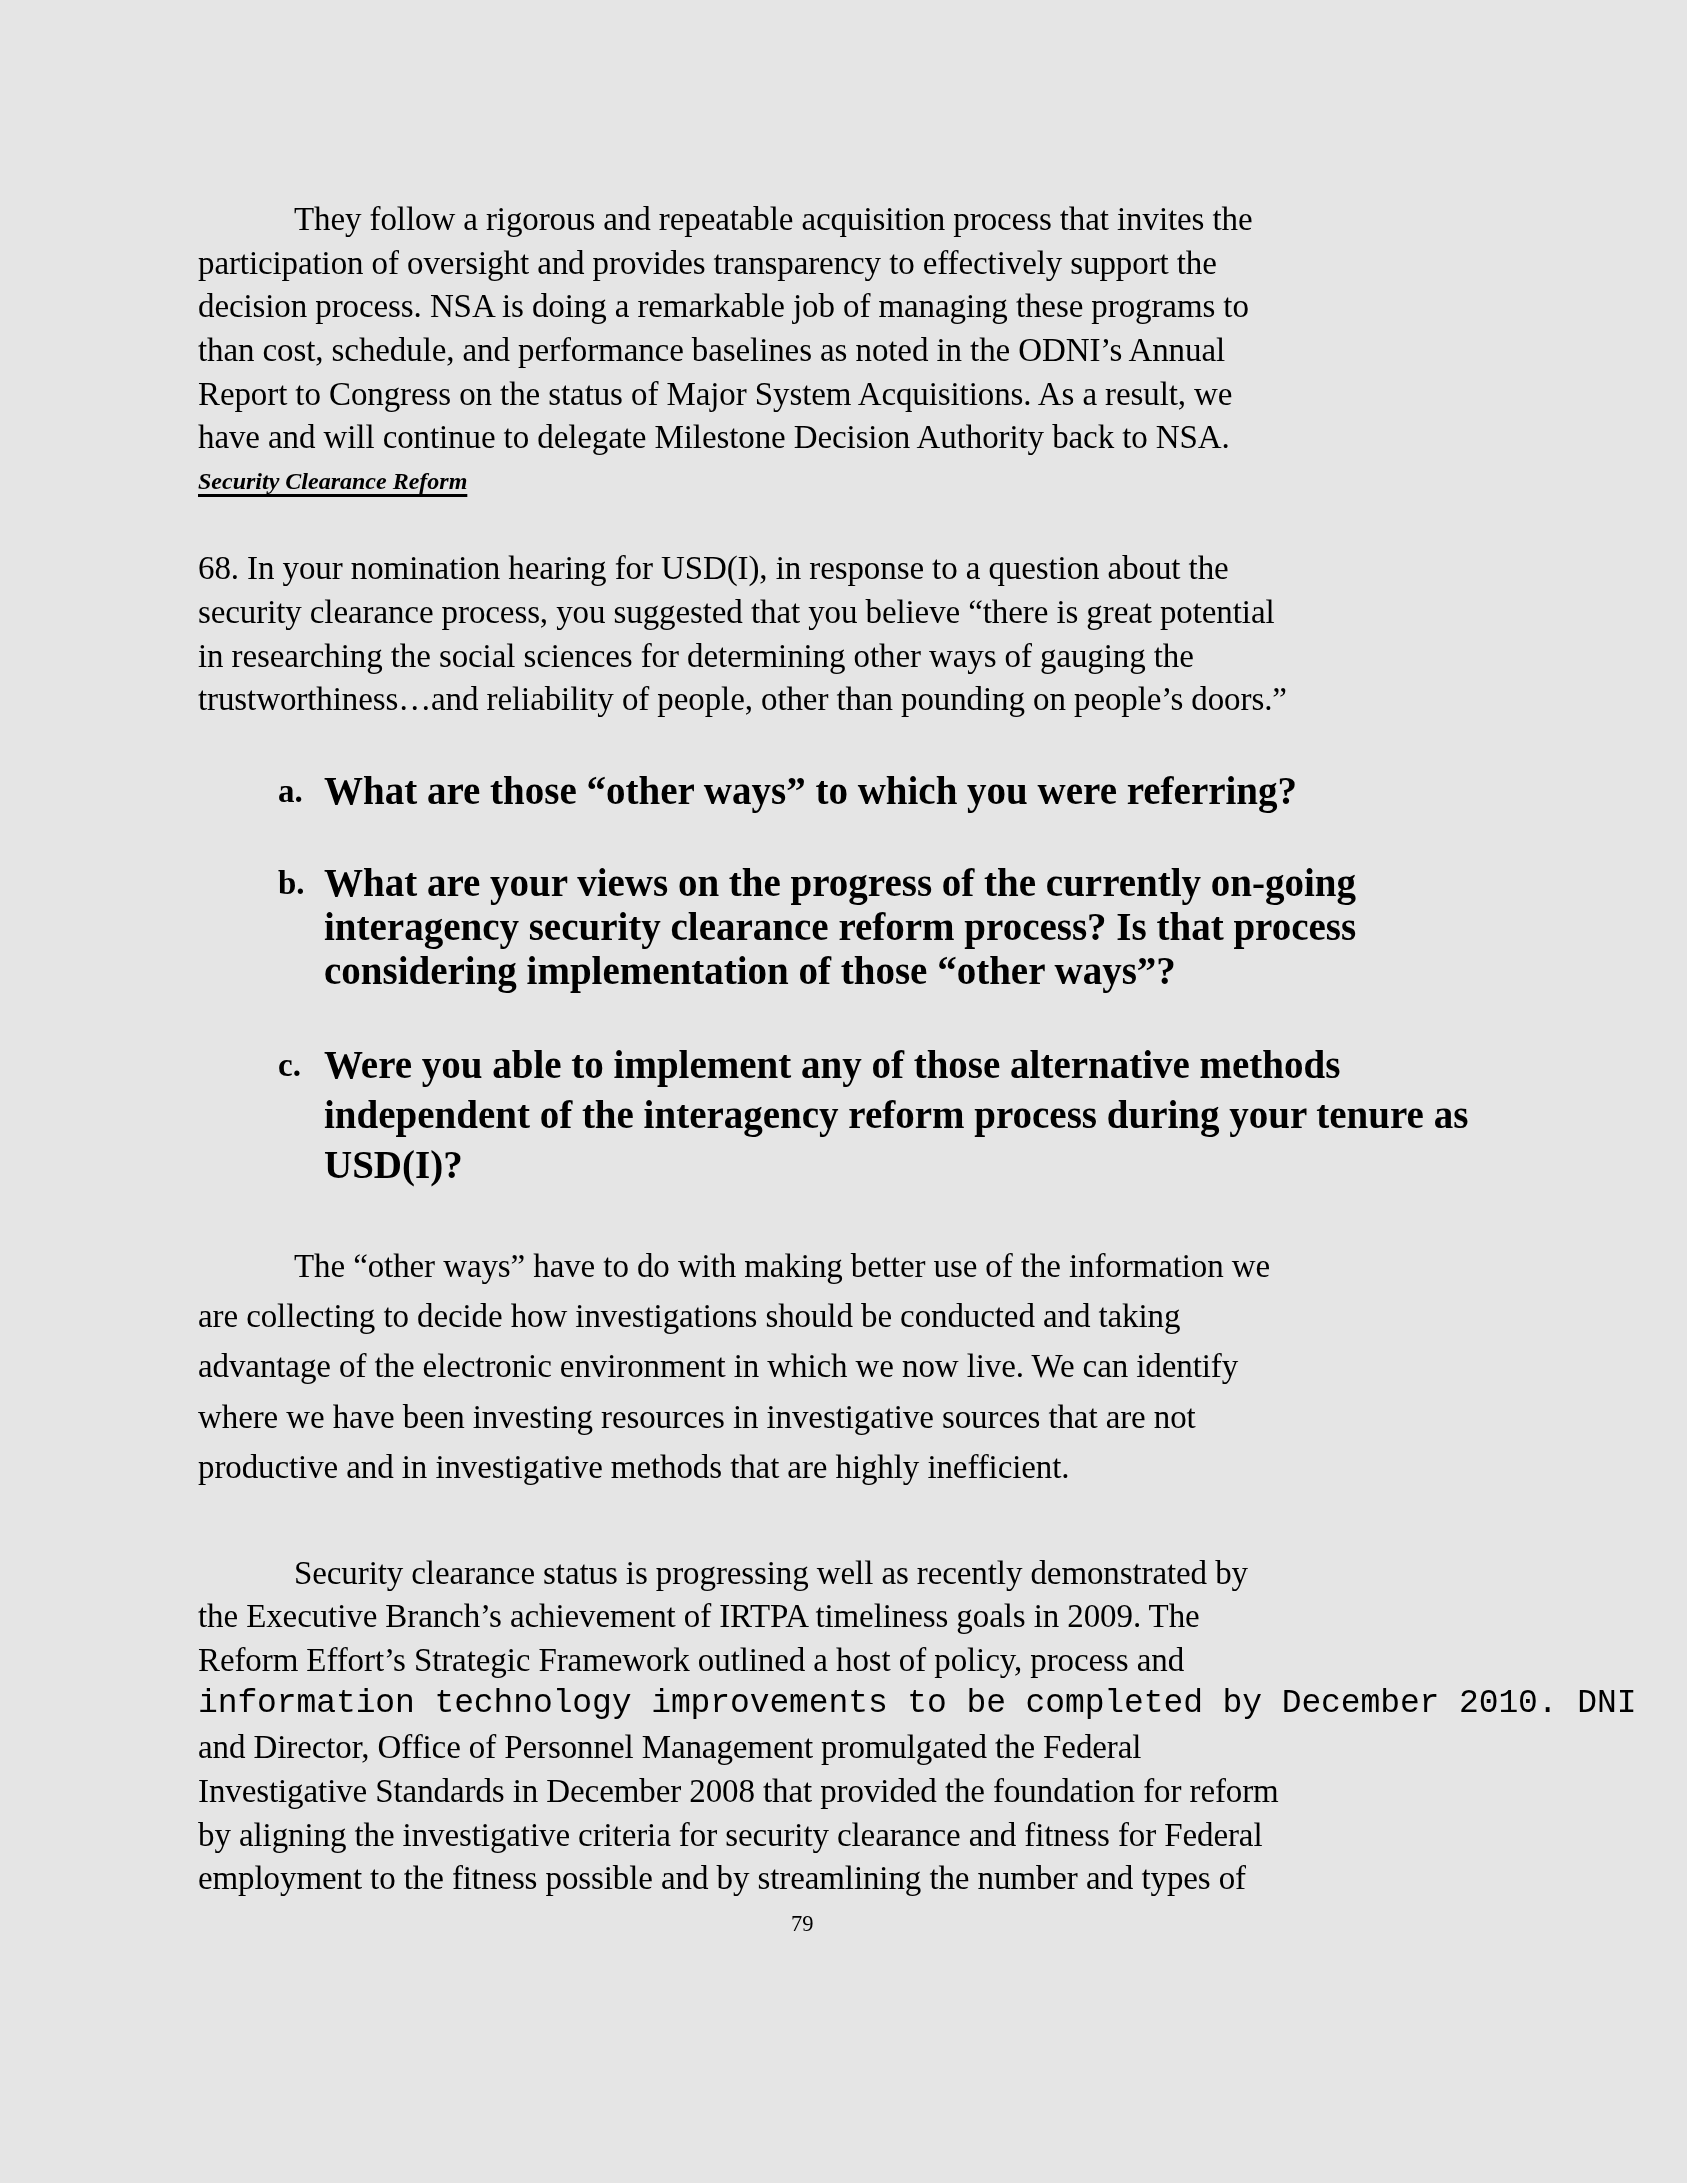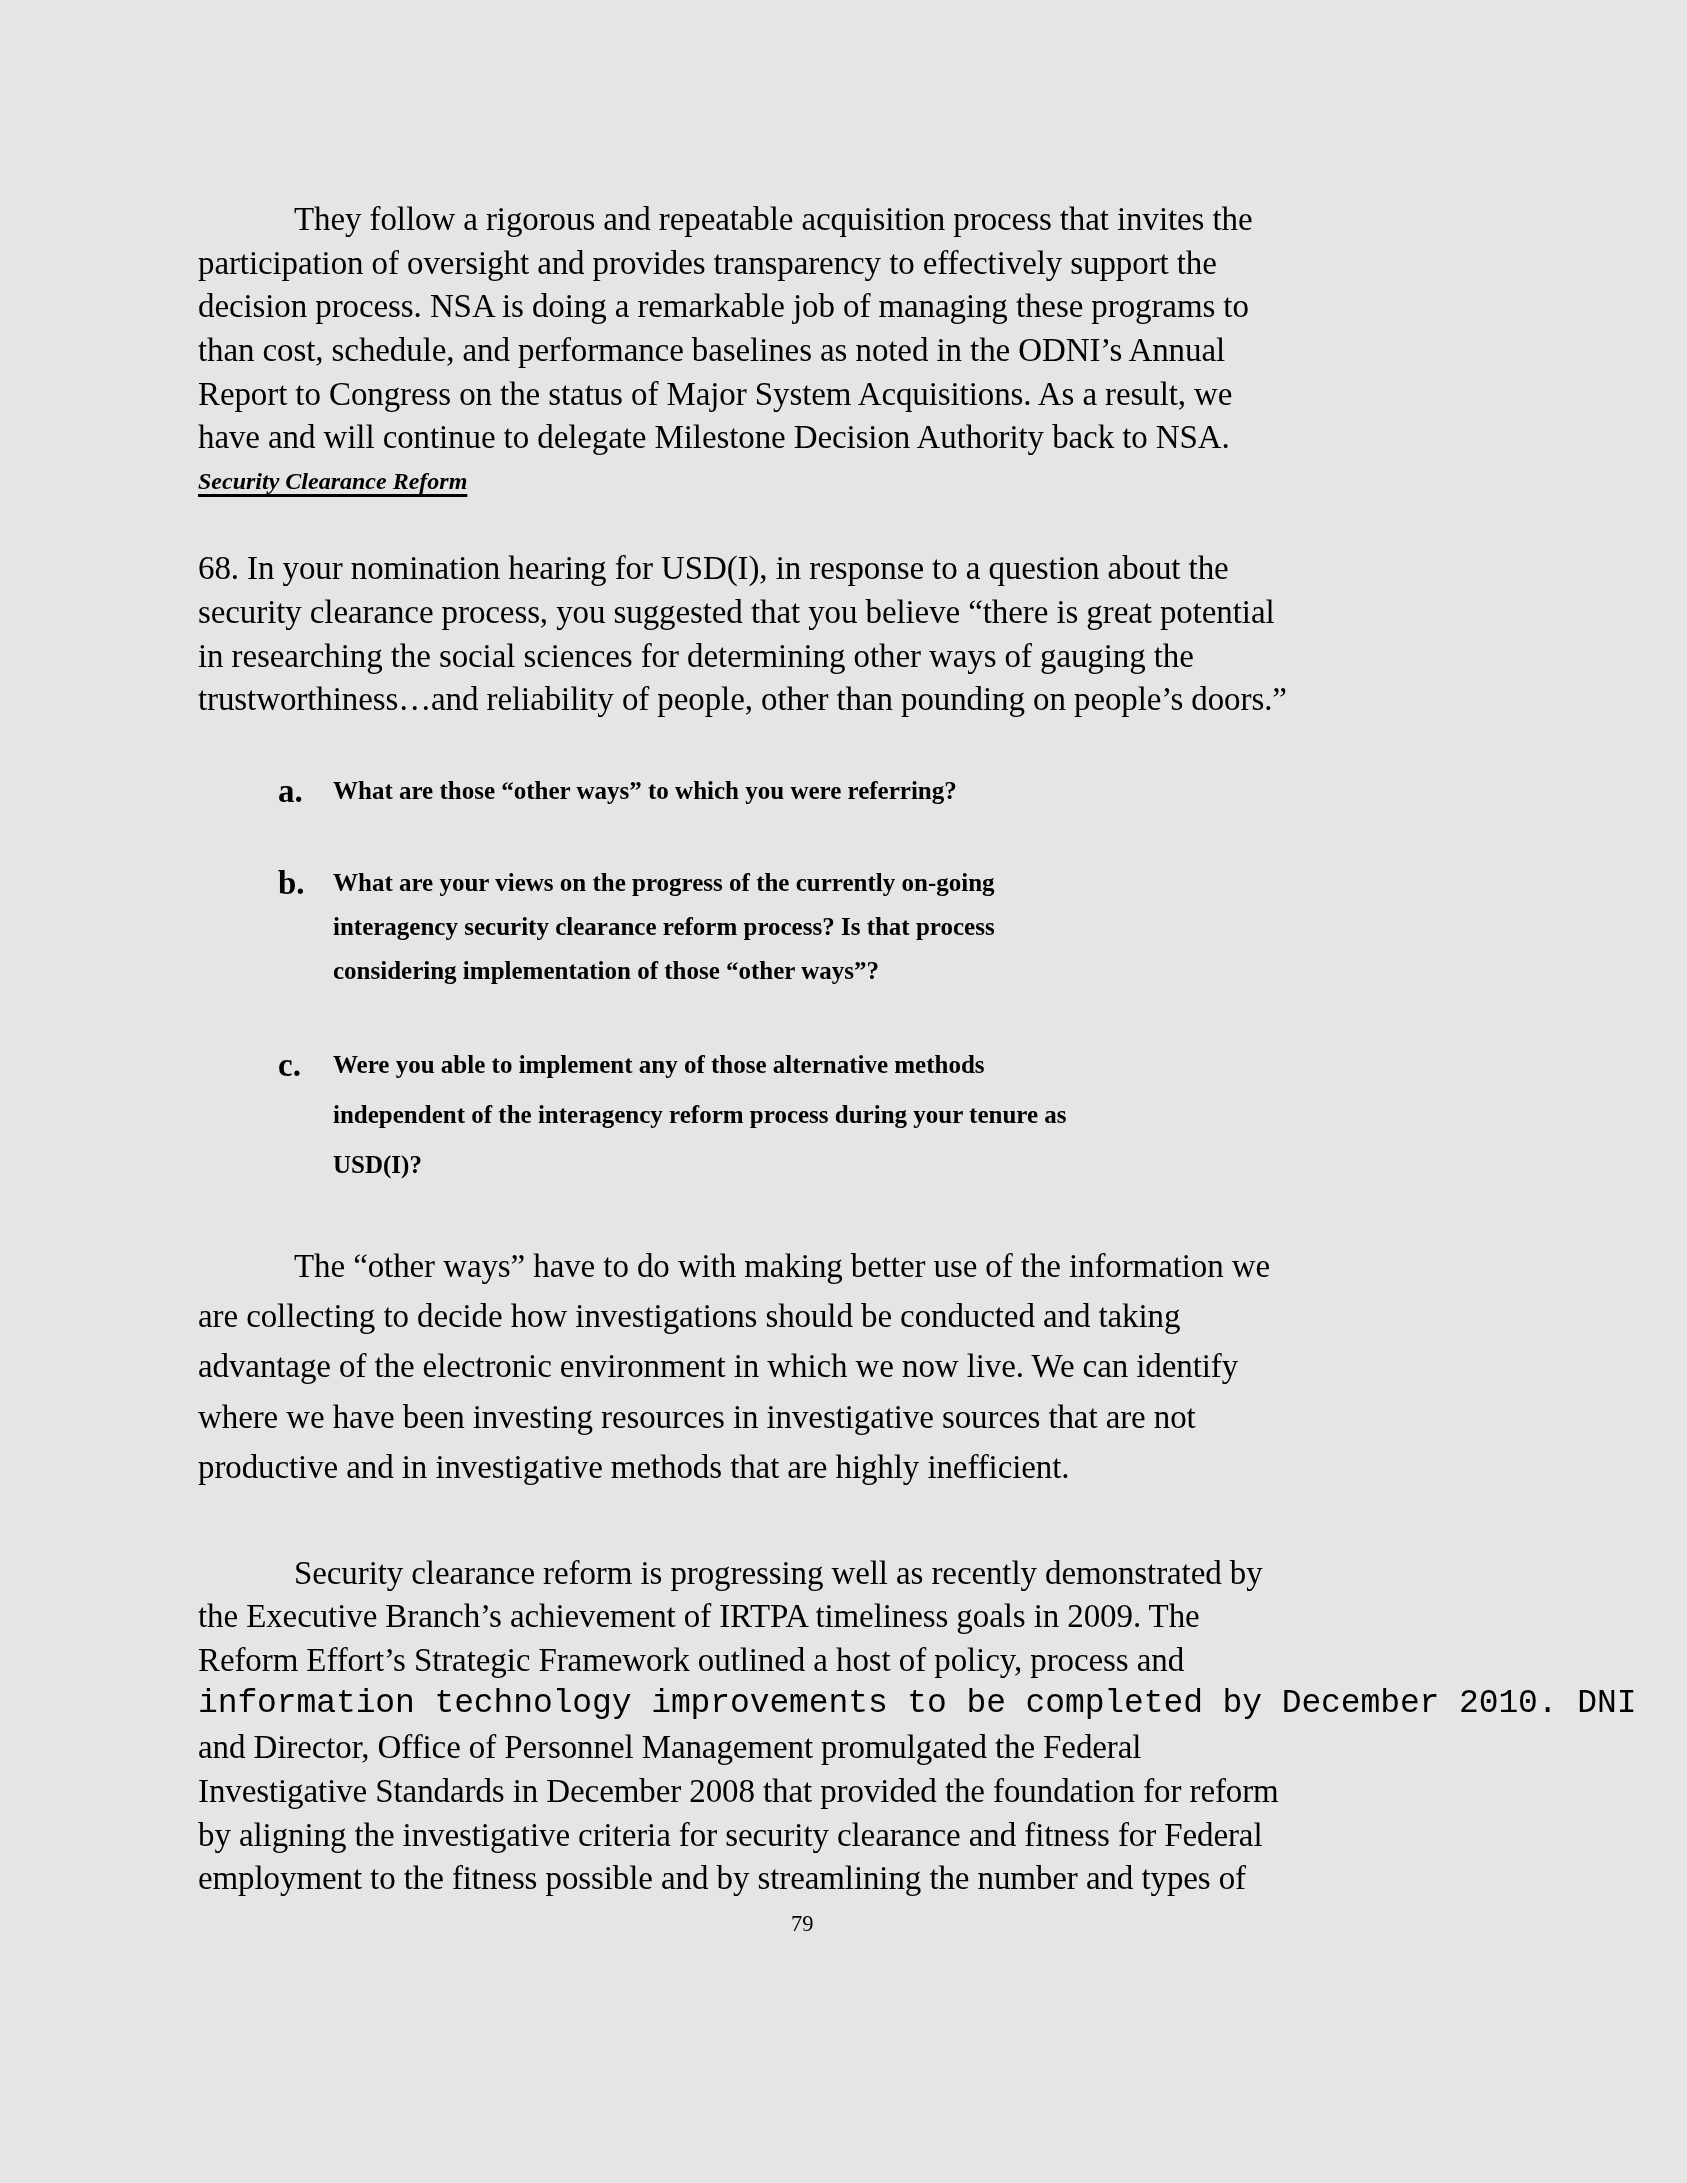--- a/index.html
+++ b/index.html
@@ -34,23 +34,23 @@
     .q-marker {
       position: absolute;
       left: 278px;
       font-weight: bold;
       font-size: 33px;
       line-height: 44px;
       white-space: nowrap;
     }
     .q-line {
       position: absolute;
-      left: 333px;
+      left: 324px;
       font-weight: bold;
-      font-size: 25px;
+      font-size: 39px;
       line-height: 44px;
       white-space: nowrap;
     }
     .heading {
       position: absolute;
       left: 198px;
       font-weight: bold;
       font-style: italic;
       text-decoration: underline;
       text-decoration-thickness: 3.3px;
@@ -113,21 +113,21 @@
 
   <div>
     <div class="line indent" style="top:1244px;">The “other ways” have to do with making better use of the information we</div>
     <div class="line" style="top:1294px;">are collecting to decide how investigations should be conducted and taking</div>
     <div class="line" style="top:1344px;">advantage of the electronic environment in which we now live. We can identify</div>
     <div class="line" style="top:1395px;">where we have been investing resources in investigative sources that are not</div>
     <div class="line" style="top:1445px;">productive and in investigative methods that are highly inefficient.</div>
   </div>
 
   <div>
-    <div class="line indent" style="top:1551px;">Security clearance reform is progressing well as recently demonstrated by</div>
+    <div class="line indent" style="top:1551px;">Security clearance status is progressing well as recently demonstrated by</div>
     <div class="line" style="top:1594px;">the Executive Branch’s achievement of IRTPA timeliness goals in 2009.  The</div>
     <div class="line" style="top:1638px;">Reform Effort’s Strategic Framework outlined a host of policy, process and</div>
     <div class="line" style="top:1682px;font-family:Liberation Mono, monospace;">information technology improvements to be completed by December 2010.  DNI</div>
     <div class="line" style="top:1725px;">and Director, Office of Personnel Management promulgated the Federal</div>
     <div class="line" style="top:1769px;">Investigative Standards in December 2008 that provided the foundation for reform</div>
     <div class="line" style="top:1813px;">by aligning the investigative criteria for security clearance and fitness for Federal</div>
     <div class="line" style="top:1856px;">employment to the fitness possible and by streamlining the number and types of</div>
   </div>
 
   <div class="page-number">79</div>

